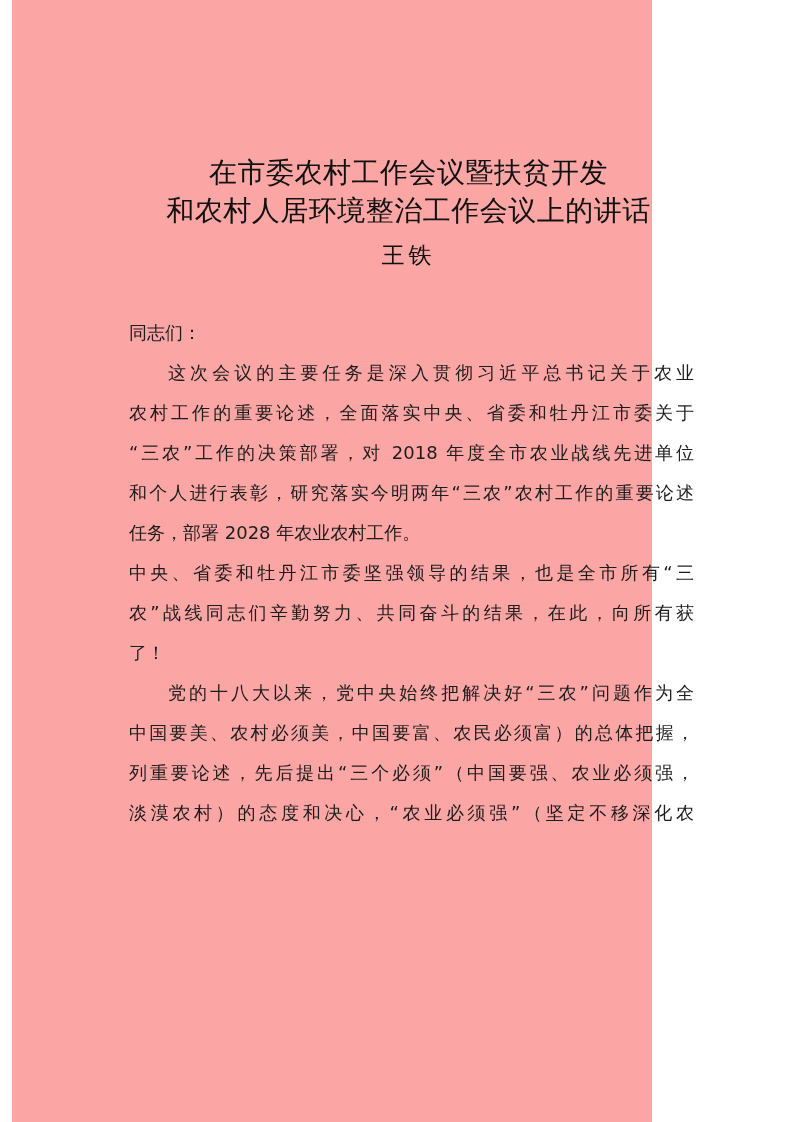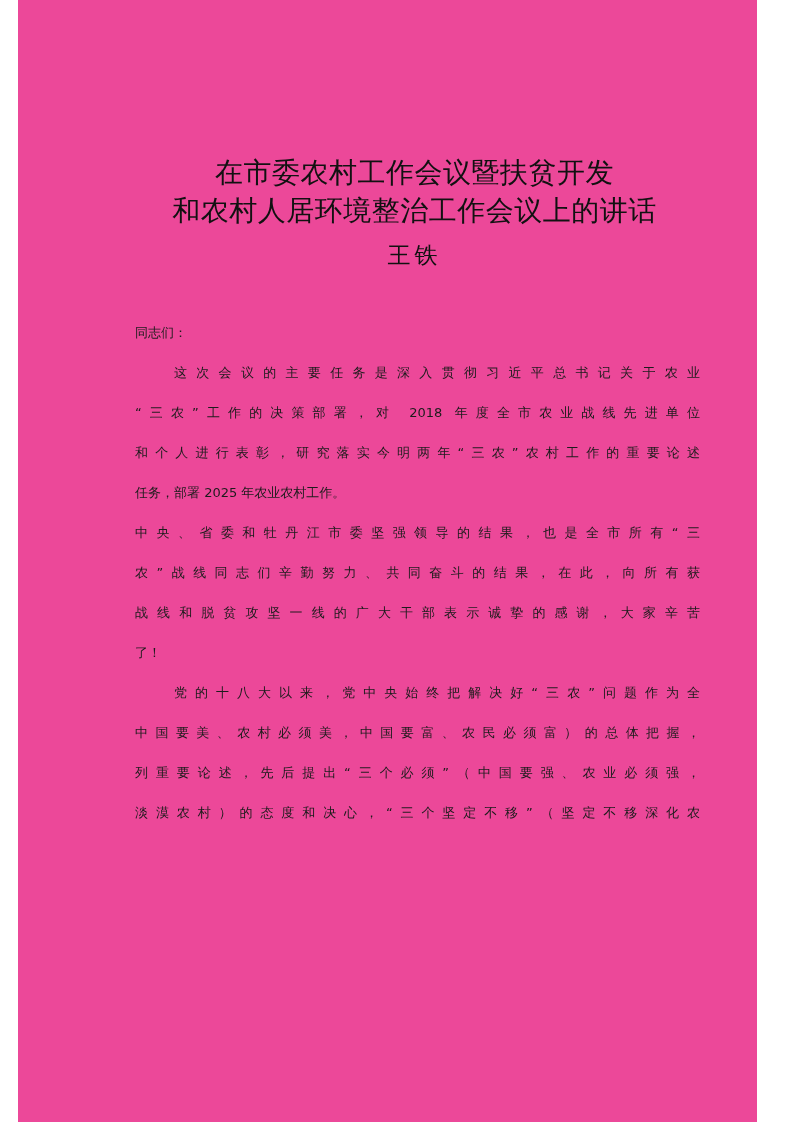--- a/index.html
+++ b/index.html
@@ -1,44 +1,44 @@
 <!DOCTYPE html>
 <html><head>
   <meta charset="utf-8">
   <style>
     html, body { margin:0; padding:0; background:#ffffff; }
     body { width:793px; height:1122px; position:relative; overflow:hidden; font-family:"DejaVu Serif", serif; color:#1a1a1a; }
-    .page { position:absolute; left:18px; top:0; width:739px; height:1122px; background:#ec4899; }
+    .page { position:absolute; left:12px; top:0; width:640px; height:1122px; background:#fca5a5; }
     .title { position:absolute; left:0; width:793px; text-align:center; font-family:"DejaVu Serif","Liberation Serif",serif; font-size:28px; line-height:38px; color:#111; letter-spacing:0.5px; }
     .title.l1 { top:154px; }
     .title.l2 { top:192px; }
     .author { position:absolute; top:240px; left:0; width:793px; text-align:center; font-size:23px; letter-spacing:4px; color:#111; }
-    .body { position:absolute; left:117px; top:313px; width:565px; font-family:"DejaVu Sans","Liberation Sans",sans-serif; font-size:13px; line-height:40px; color:#1c1c1c; }
+    .body { position:absolute; left:117px; top:313px; width:565px; font-family:"DejaVu Sans","Liberation Sans",sans-serif; font-size:18px; line-height:40px; color:#1c1c1c; }
     .line { display:block; white-space:nowrap; text-align:justify; text-align-last:justify; height:40px; }
     .line.last { text-align-last:left; }
     .indent { padding-left:39px; }
   </style>
 </head>
 <body>
 
 <div class="page">
   <div class="title l1">在市委农村工作会议暨扶贫开发</div>
   <div class="title l2">和农村人居环境整治工作会议上的讲话</div>
   <div class="author">王铁</div>
 
   <div class="body">
     <span class="line last">同志们：</span>
     <div id="lines">
         <span class="line indent">这次会议的主要任务是深入贯彻习近平总书记关于农业</span>
+        <span class="line">农村工作的重要论述，全面落实中央、省委和牡丹江市委关于</span>
         <span class="line">“三农”工作的决策部署，对 2018 年度全市农业战线先进单位</span>
         <span class="line">和个人进行表彰，研究落实今明两年“三农”农村工作的重要论述</span>
-        <span class="line last">任务，部署 2025 年农业农村工作。</span>
+        <span class="line last">任务，部署 2028 年农业农村工作。</span>
         <span class="line">中央、省委和牡丹江市委坚强领导的结果，也是全市所有“三</span>
         <span class="line">农”战线同志们辛勤努力、共同奋斗的结果，在此，向所有获</span>
-        <span class="line">战线和脱贫攻坚一线的广大干部表示诚挚的感谢，大家辛苦</span>
         <span class="line last">了！</span>
         <span class="line indent">党的十八大以来，党中央始终把解决好“三农”问题作为全</span>
         <span class="line">中国要美、农村必须美，中国要富、农民必须富）的总体把握，</span>
         <span class="line">列重要论述，先后提出“三个必须”（中国要强、农业必须强，</span>
-        <span class="line">淡漠农村）的态度和决心，“三个坚定不移”（坚定不移深化农</span>
+        <span class="line">淡漠农村）的态度和决心，“农业必须强”（坚定不移深化农</span>
       </div>
   </div>
 </div>
 
 </body></html>

